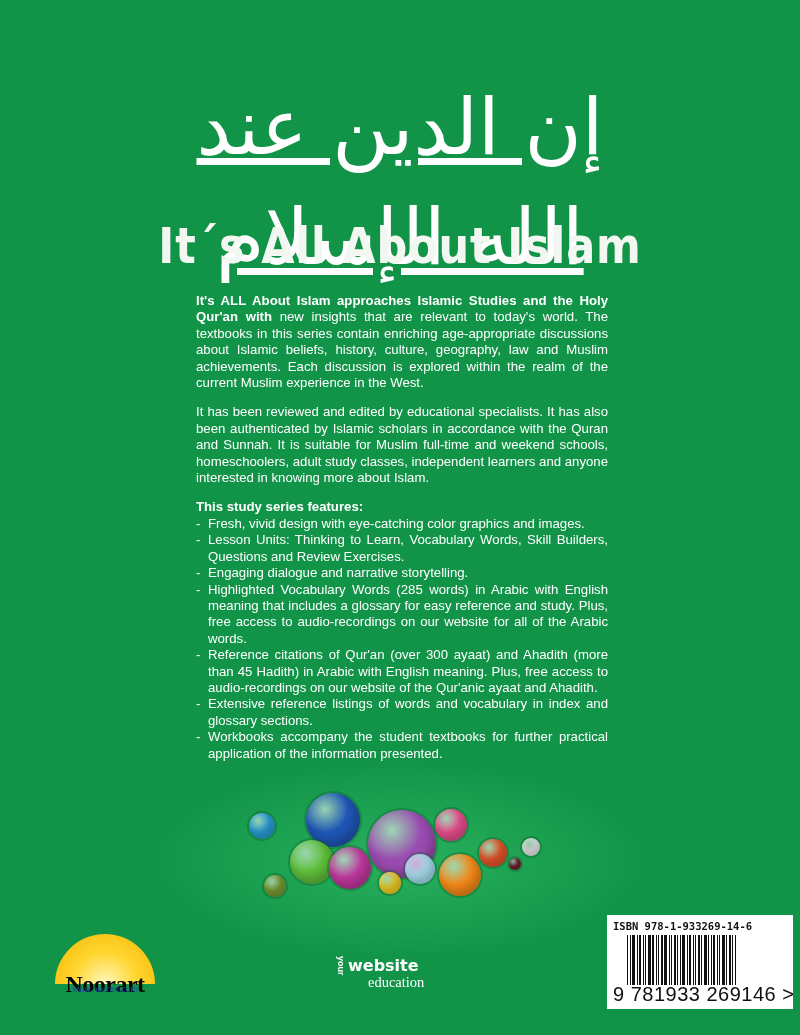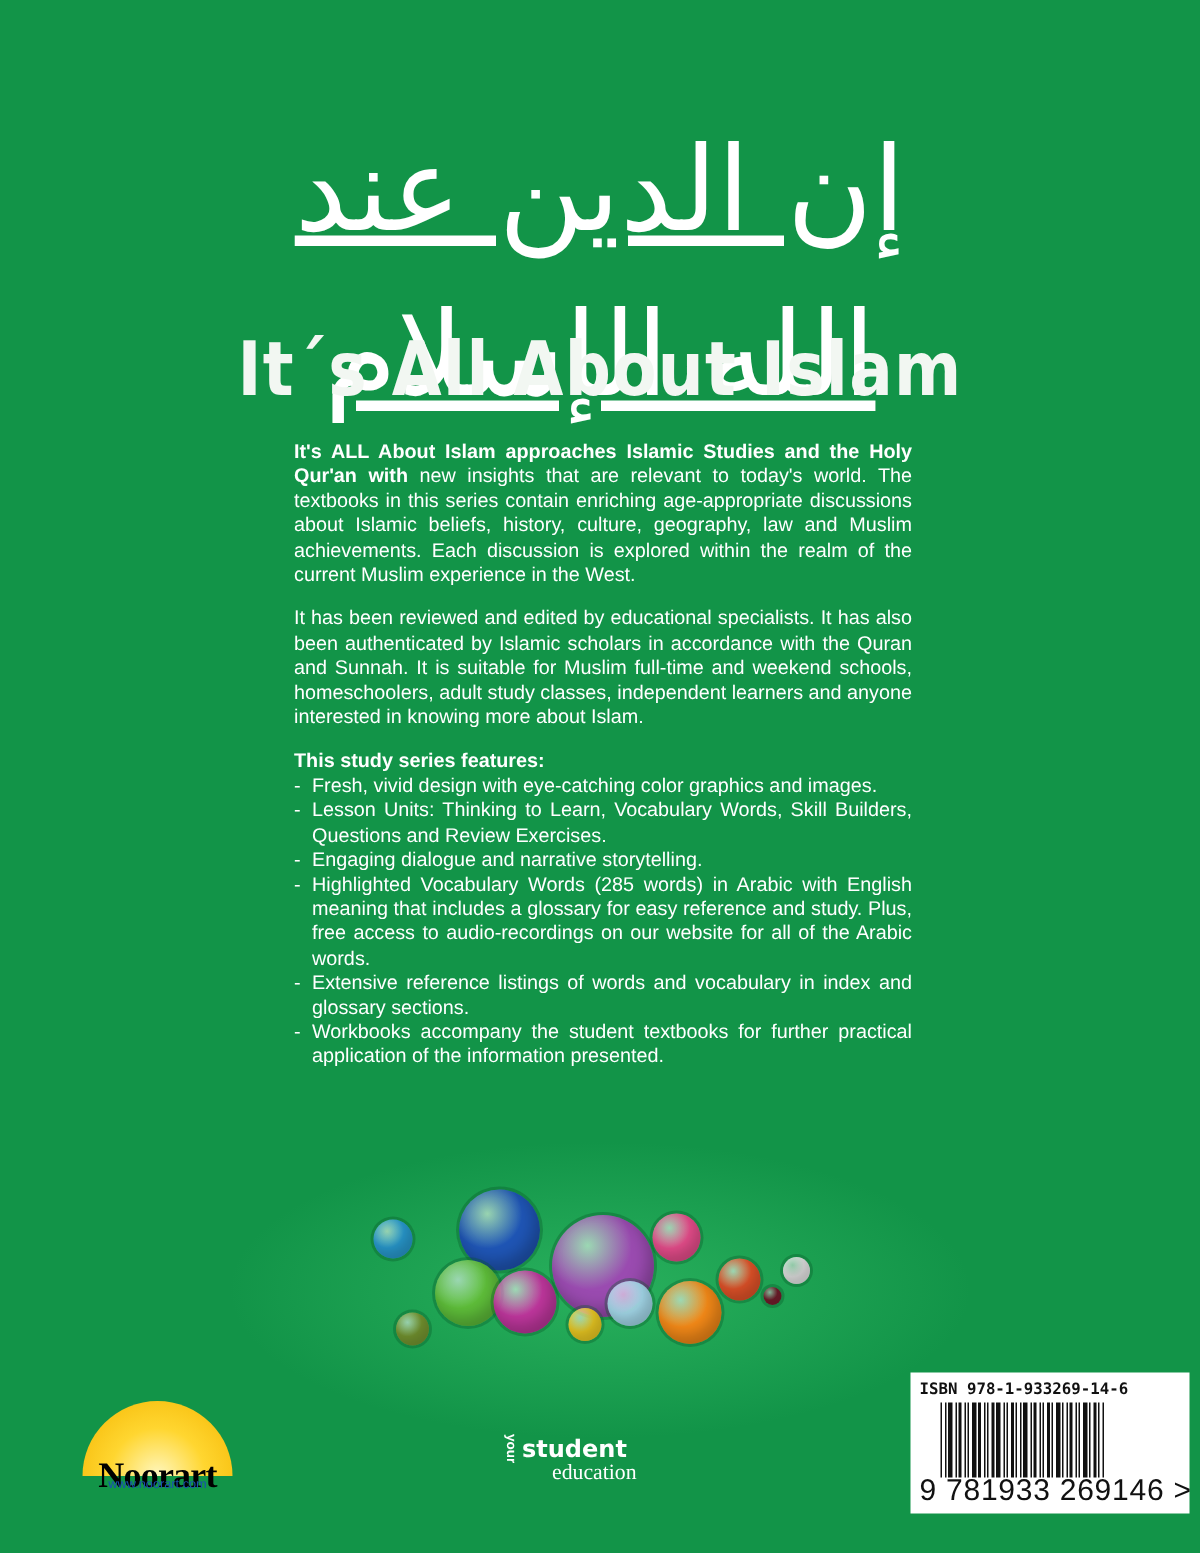--- a/index.html
+++ b/index.html
@@ -181,20 +181,21 @@
 
 <div class="body-text">
   <p><span class="lead">It's ALL About Islam approaches Islamic Studies and the Holy Qur'an with</span><span> new insights that are relevant to today's world. The textbooks in this series contain enriching age-appropriate discussions about Islamic beliefs, history, culture, geography, law and Muslim achievements. Each discussion is explored within the realm of the current Muslim experience in the West.</span></p>
   <p>It has been reviewed and edited by educational specialists. It has also been authenticated by Islamic scholars in accordance with the Quran and Sunnah. It is suitable for Muslim full-time and weekend schools, homeschoolers, adult study classes, independent learners and anyone interested in knowing more about Islam.</p>
   <div class="features-heading">This study series features:</div>
   <ul class="features">
     <li>Fresh, vivid design with eye-catching color graphics and images.</li>
     <li>Lesson Units: Thinking to Learn, Vocabulary Words, Skill Builders, Questions and Review Exercises.</li>
     <li>Engaging dialogue and narrative storytelling.</li>
     <li>Highlighted Vocabulary Words (285 words) in Arabic with English meaning that includes a glossary for easy reference and study. Plus, free access to audio-recordings on our website for all of the Arabic words.</li>
+    <li>Reference citations of Qur'an (over 300 ayaat) and Ahadith (more than 45 Hadith) in Arabic with English meaning. Plus, free access to audio-recordings on our website of the Qur'anic ayaat and Ahadith.</li>
     <li>Extensive reference listings of words and vocabulary in index and glossary sections.</li>
     <li>Workbooks accompany the student textbooks for further practical application of the information presented.</li>
   </ul>
 </div>
 
 <div class="bubbles" id="bubbles">
     <div class="bubble" style="left: 249px; top: 813px; width: 26px; height: 26px; background: radial-gradient(circle at 35% 30%, rgba(255, 255, 255, 0.55) 0%, rgb(42, 159, 214) 45%, rgb(42, 159, 214) 100%);"></div>
     <div class="bubble" style="left: 306px; top: 793px; width: 54px; height: 54px; background: radial-gradient(circle at 35% 30%, rgba(255, 255, 255, 0.55) 0%, rgb(31, 85, 181) 45%, rgb(31, 85, 181) 100%);"></div>
     <div class="bubble" style="left: 290px; top: 840px; width: 44px; height: 44px; background: radial-gradient(circle at 35% 30%, rgba(255, 255, 255, 0.55) 0%, rgb(95, 191, 58) 45%, rgb(95, 191, 58) 100%);"></div>
     <div class="bubble" style="left: 329px; top: 847px; width: 42px; height: 42px; background: radial-gradient(circle at 35% 30%, rgba(255, 255, 255, 0.55) 0%, rgb(192, 55, 158) 45%, rgb(192, 55, 158) 100%);"></div>
@@ -210,21 +211,21 @@
   </div>
 
 <div class="noorart">
   <div class="sun"></div>
   <div class="name">Noorart</div>
   <div class="url">www.noorart.com</div>
 </div>
 
 <div class="publisher">
   <span class="your">your</span>
-  <span class="partner">student</span>
+  <span class="partner">website</span>
   <span class="education">education</span>
 </div>
 
 <div class="isbn-box">
   <div class="isbn-label">ISBN 978-1-933269-14-6</div>
   <div class="bars" id="bars">
       <span style="width: 1px;"></span>
       <span style="width: 1px;"></span>
       <span style="width: 3px;"></span>
       <span style="width: 1px;"></span>

